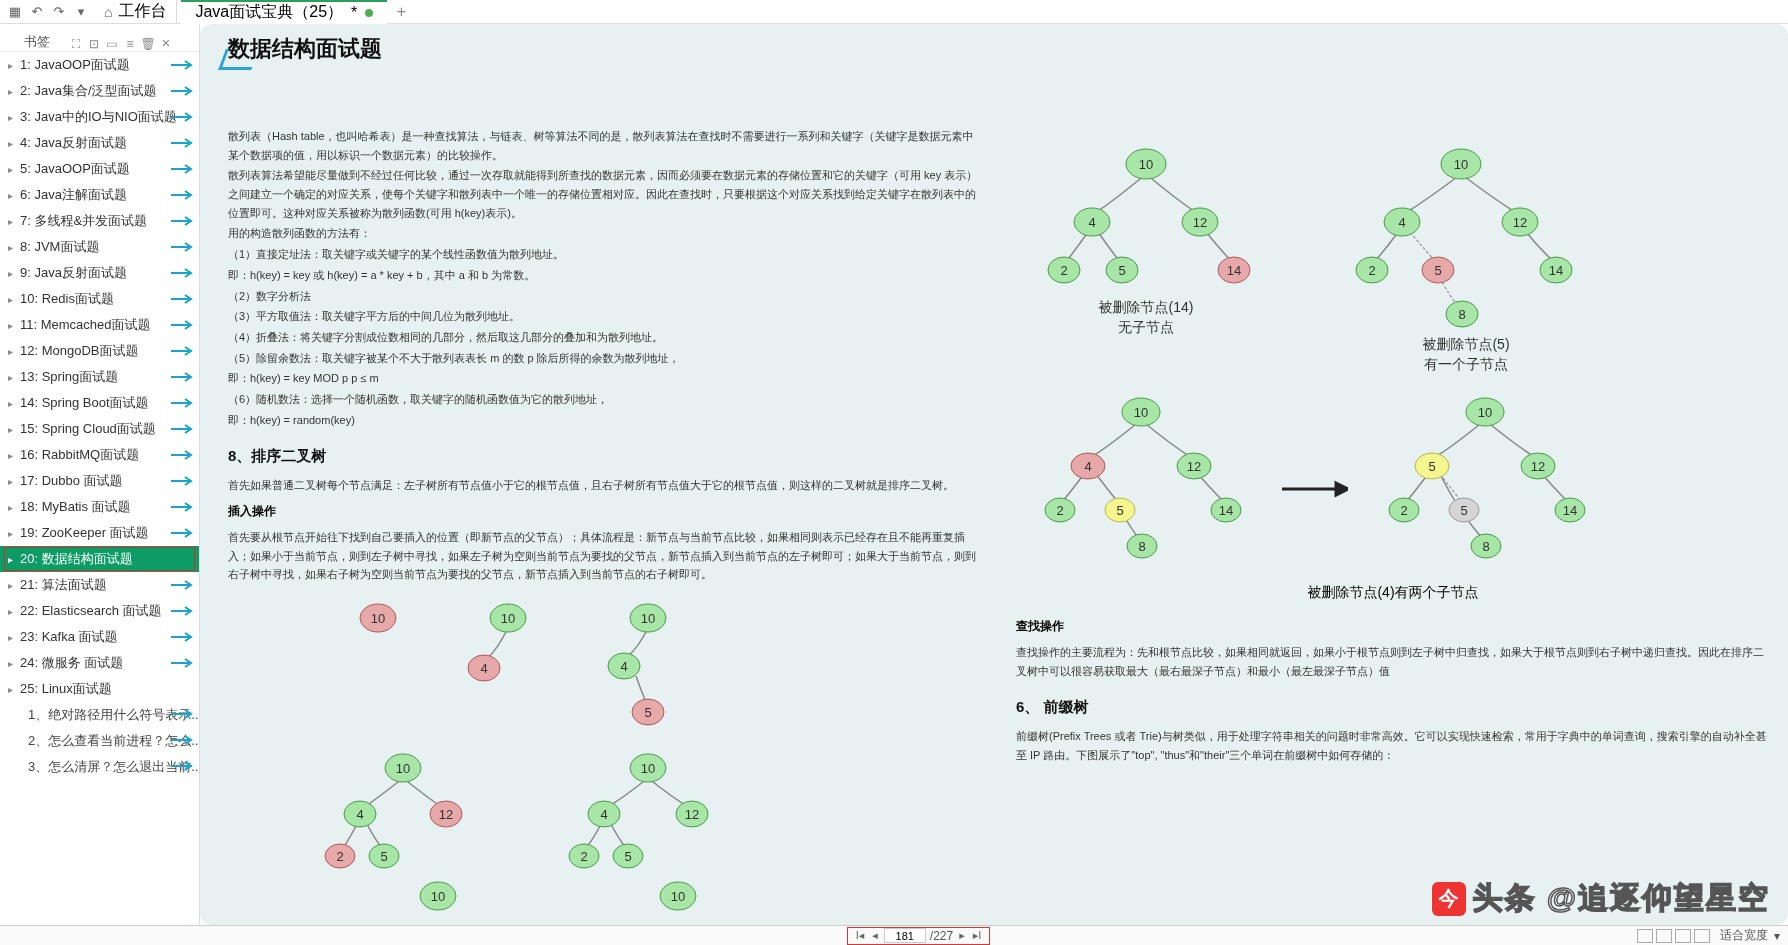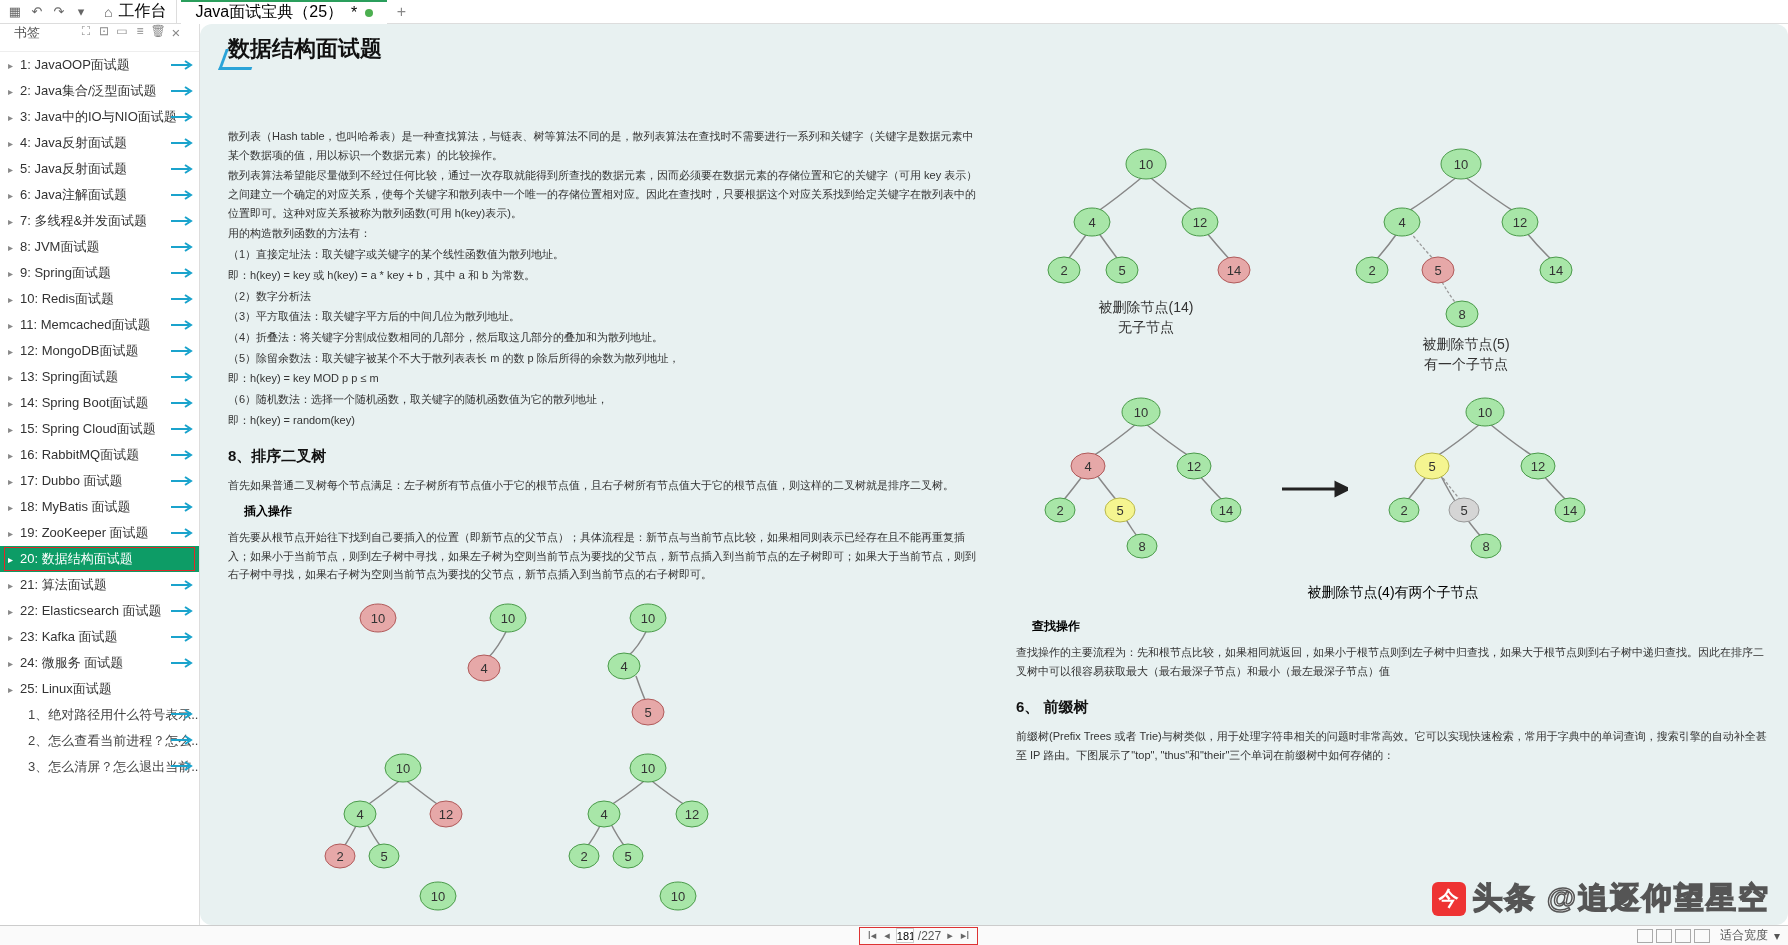--- a/index.html
+++ b/index.html
@@ -9,21 +9,21 @@
 .topbar { height:24px; display:flex; align-items:center; border-bottom:1px solid #ddd; padding:0 6px; gap:4px; }
 .tb-ico { width:18px; height:18px; display:flex; align-items:center; justify-content:center; color:#666; font-size:13px; cursor:pointer; }
 .tab-home { display:flex; align-items:center; gap:6px; padding:0 10px; height:24px; border-right:1px solid #ddd; }
 .tab-home .hico { font-size:14px; color:#555; }
 .tab-doc { display:flex; align-items:center; gap:8px; padding:0 14px; height:24px; border-top:2px solid #2a9e5c; border-bottom:none; background:#fff; }
 .tab-doc .dot { width:8px; height:8px; border-radius:50%; background:#4caf50; }
 .tab-plus { width:20px; text-align:center; color:#888; cursor:pointer; }
 
 
 .side { position:absolute; top:24px; left:0; width:200px; bottom:20px; border-right:1px solid #ddd; background:#fff; overflow:hidden; }
-.side-head { height:28px; display:flex; align-items:flex-start; padding:0 14px; border-bottom:1px solid #eee; color:#555; font-size:13px; }
+.side-head { height:28px; display:flex; align-items:flex-end; padding:0 24px; border-bottom:1px solid #eee; color:#555; font-size:13px; }
 .side-head span:first-child { flex:1; }
 .sh-ico { width:18px; text-align:center; color:#888; font-size:12px; cursor:pointer; }
 .sh-ico.x { font-size:15px; }
 .chapters { overflow-y:auto; height:calc(100% - 28px); }
 .ch-item { display:flex; align-items:center; height:26px; padding:0 8px; font-size:13px; color:#333; cursor:pointer; position:relative; white-space:nowrap; }
 .ch-item.sel { background:#0d9c66; color:#fff; }
 .ch-item.hl::after { content:""; position:absolute; inset:1px 4px; border:1px solid #e02828; pointer-events:none; }
 .ch-item .ar { width:12px; color:#888; font-size:10px; }
 .ch-item.sel .ar { color:#fff; }
 .ch-item .arrow-hint { position:absolute; right:4px; width:26px; height:12px; }
@@ -33,42 +33,42 @@
 
 
 .content { position:absolute; top:24px; left:200px; right:0; bottom:20px; background:#e8f1f1; overflow:hidden; display:flex;border-radius:12px; }
 .page { flex:1; padding:10px 28px 0 28px; overflow:hidden; position:relative; }
 .page-r { flex:1; padding:10px 18px 0 6px; overflow:hidden; position:relative; }
 h1 { font-size:22px; font-weight:bold; color:#111; margin-bottom:8px; position:relative; display:inline-block; }
 h1::after { content:""; position:absolute; left:-6px; bottom:-6px; width:30px; height:18px; border-left:3px solid #2aa3d8; border-bottom:3px solid #2aa3d8; transform:skewX(-20deg); }
 .para { font-size:11px; color:#333; line-height:1.7; margin-top:55px; }
 .para p { margin-bottom:2px; }
 h3 { font-size:15px; font-weight:bold; margin:18px 0 10px; color:#111; }
-h4 { font-size:12px; font-weight:bold; margin:8px 16px; }
+h4 { font-size:12px; font-weight:bold; margin:8px 0; }
 .small { font-size:11px; color:#333; line-height:1.7; }
 
 
 .trees { display:flex; gap:50px; margin-top:14px; margin-left:120px; }
 .trees2 { display:flex; gap:50px; margin-top:22px; margin-left:80px; }
 .node-g { fill:#a8e6a8; stroke:#4a9a4a; }
 .node-r { fill:#e6a8a8; stroke:#b05a5a; }
 .node-y { fill:#f5f590; stroke:#b8b84a; }
 .node-gr { fill:#d5d5d5; stroke:#999; }
 .nedge { stroke:#888; stroke-width:1.5; fill:none; }
 .nedge-d { stroke:#999; stroke-width:1.3; fill:none; stroke-dasharray:3 2; }
 .ntxt { font-size:13px; text-anchor:middle; dominant-baseline:central; fill:#333; }
 .cap { font-size:14px; text-anchor:middle; fill:#333; }
 .big-arrow { stroke:#222; stroke-width:3; fill:#222; }
 
 
 .status { position:absolute; bottom:0; left:0; right:0; height:20px; border-top:1px solid #ccc; display:flex; align-items:center; font-size:12px; color:#555; background:#fafafa; }
 .status .sp { width:200px; }
 .pager { margin-left:auto; margin-right:auto; display:flex; align-items:center; gap:4px; border:1px solid #d33; padding:0 6px; height:18px; }
 .pager .pico { cursor:pointer; font-size:11px; color:#666; padding:0 2px; }
-.pager input { width:18px; border:1px solid #ccc; text-align:center; font-size:11px; height:15px; }
+.pager input { width:42px; border:1px solid #ccc; text-align:center; font-size:11px; height:15px; }
 .view-ico { display:flex; gap:3px; margin-right:10px; }
 .view-ico span { width:16px;height:14px;border:1px solid #aaa; cursor:pointer; display:inline-block; }
 .fit { margin-right:6px; cursor:pointer; }
 
 .watermark { position:absolute; right:18px; bottom:26px; font-size:30px; font-weight:bold; color:#fff; -webkit-text-stroke:1.5px #555; letter-spacing:2px; display:flex; align-items:center; gap:6px; }
 .wm-logo { width:34px; height:34px; border-radius:6px; background:#e33; display:inline-flex; align-items:center; justify-content:center; color:#fff; -webkit-text-stroke:0; font-size:20px; }
 </style>
 </head>
 <body>
 
@@ -123,21 +123,21 @@
       </div>
       <div class="ch-item">
         <span class="ar">▸</span>
         <span>4: Java反射面试题</span>
         <span class="arrow-hint"><svg viewBox="0 0 26 12">
             <path d="M2 6 L20 6 M16 2 L22 6 L16 10" stroke="#1aa3cc" stroke-width="2" fill="none"></path>
           </svg></span>
       </div>
       <div class="ch-item">
         <span class="ar">▸</span>
-        <span>5: Java反射面试题</span>
+        <span>5: JavaOOP面试题</span>
         <span class="arrow-hint"><svg viewBox="0 0 26 12">
             <path d="M2 6 L20 6 M16 2 L22 6 L16 10" stroke="#1aa3cc" stroke-width="2" fill="none"></path>
           </svg></span>
       </div>
       <div class="ch-item">
         <span class="ar">▸</span>
         <span>6: Java注解面试题</span>
         <span class="arrow-hint"><svg viewBox="0 0 26 12">
             <path d="M2 6 L20 6 M16 2 L22 6 L16 10" stroke="#1aa3cc" stroke-width="2" fill="none"></path>
           </svg></span>
@@ -151,21 +151,21 @@
       </div>
       <div class="ch-item">
         <span class="ar">▸</span>
         <span>8: JVM面试题</span>
         <span class="arrow-hint"><svg viewBox="0 0 26 12">
             <path d="M2 6 L20 6 M16 2 L22 6 L16 10" stroke="#1aa3cc" stroke-width="2" fill="none"></path>
           </svg></span>
       </div>
       <div class="ch-item">
         <span class="ar">▸</span>
-        <span>9: Spring面试题</span>
+        <span>9: Java反射面试题</span>
         <span class="arrow-hint"><svg viewBox="0 0 26 12">
             <path d="M2 6 L20 6 M16 2 L22 6 L16 10" stroke="#1aa3cc" stroke-width="2" fill="none"></path>
           </svg></span>
       </div>
       <div class="ch-item">
         <span class="ar">▸</span>
         <span>10: Redis面试题</span>
         <span class="arrow-hint"><svg viewBox="0 0 26 12">
             <path d="M2 6 L20 6 M16 2 L22 6 L16 10" stroke="#1aa3cc" stroke-width="2" fill="none"></path>
           </svg></span>

